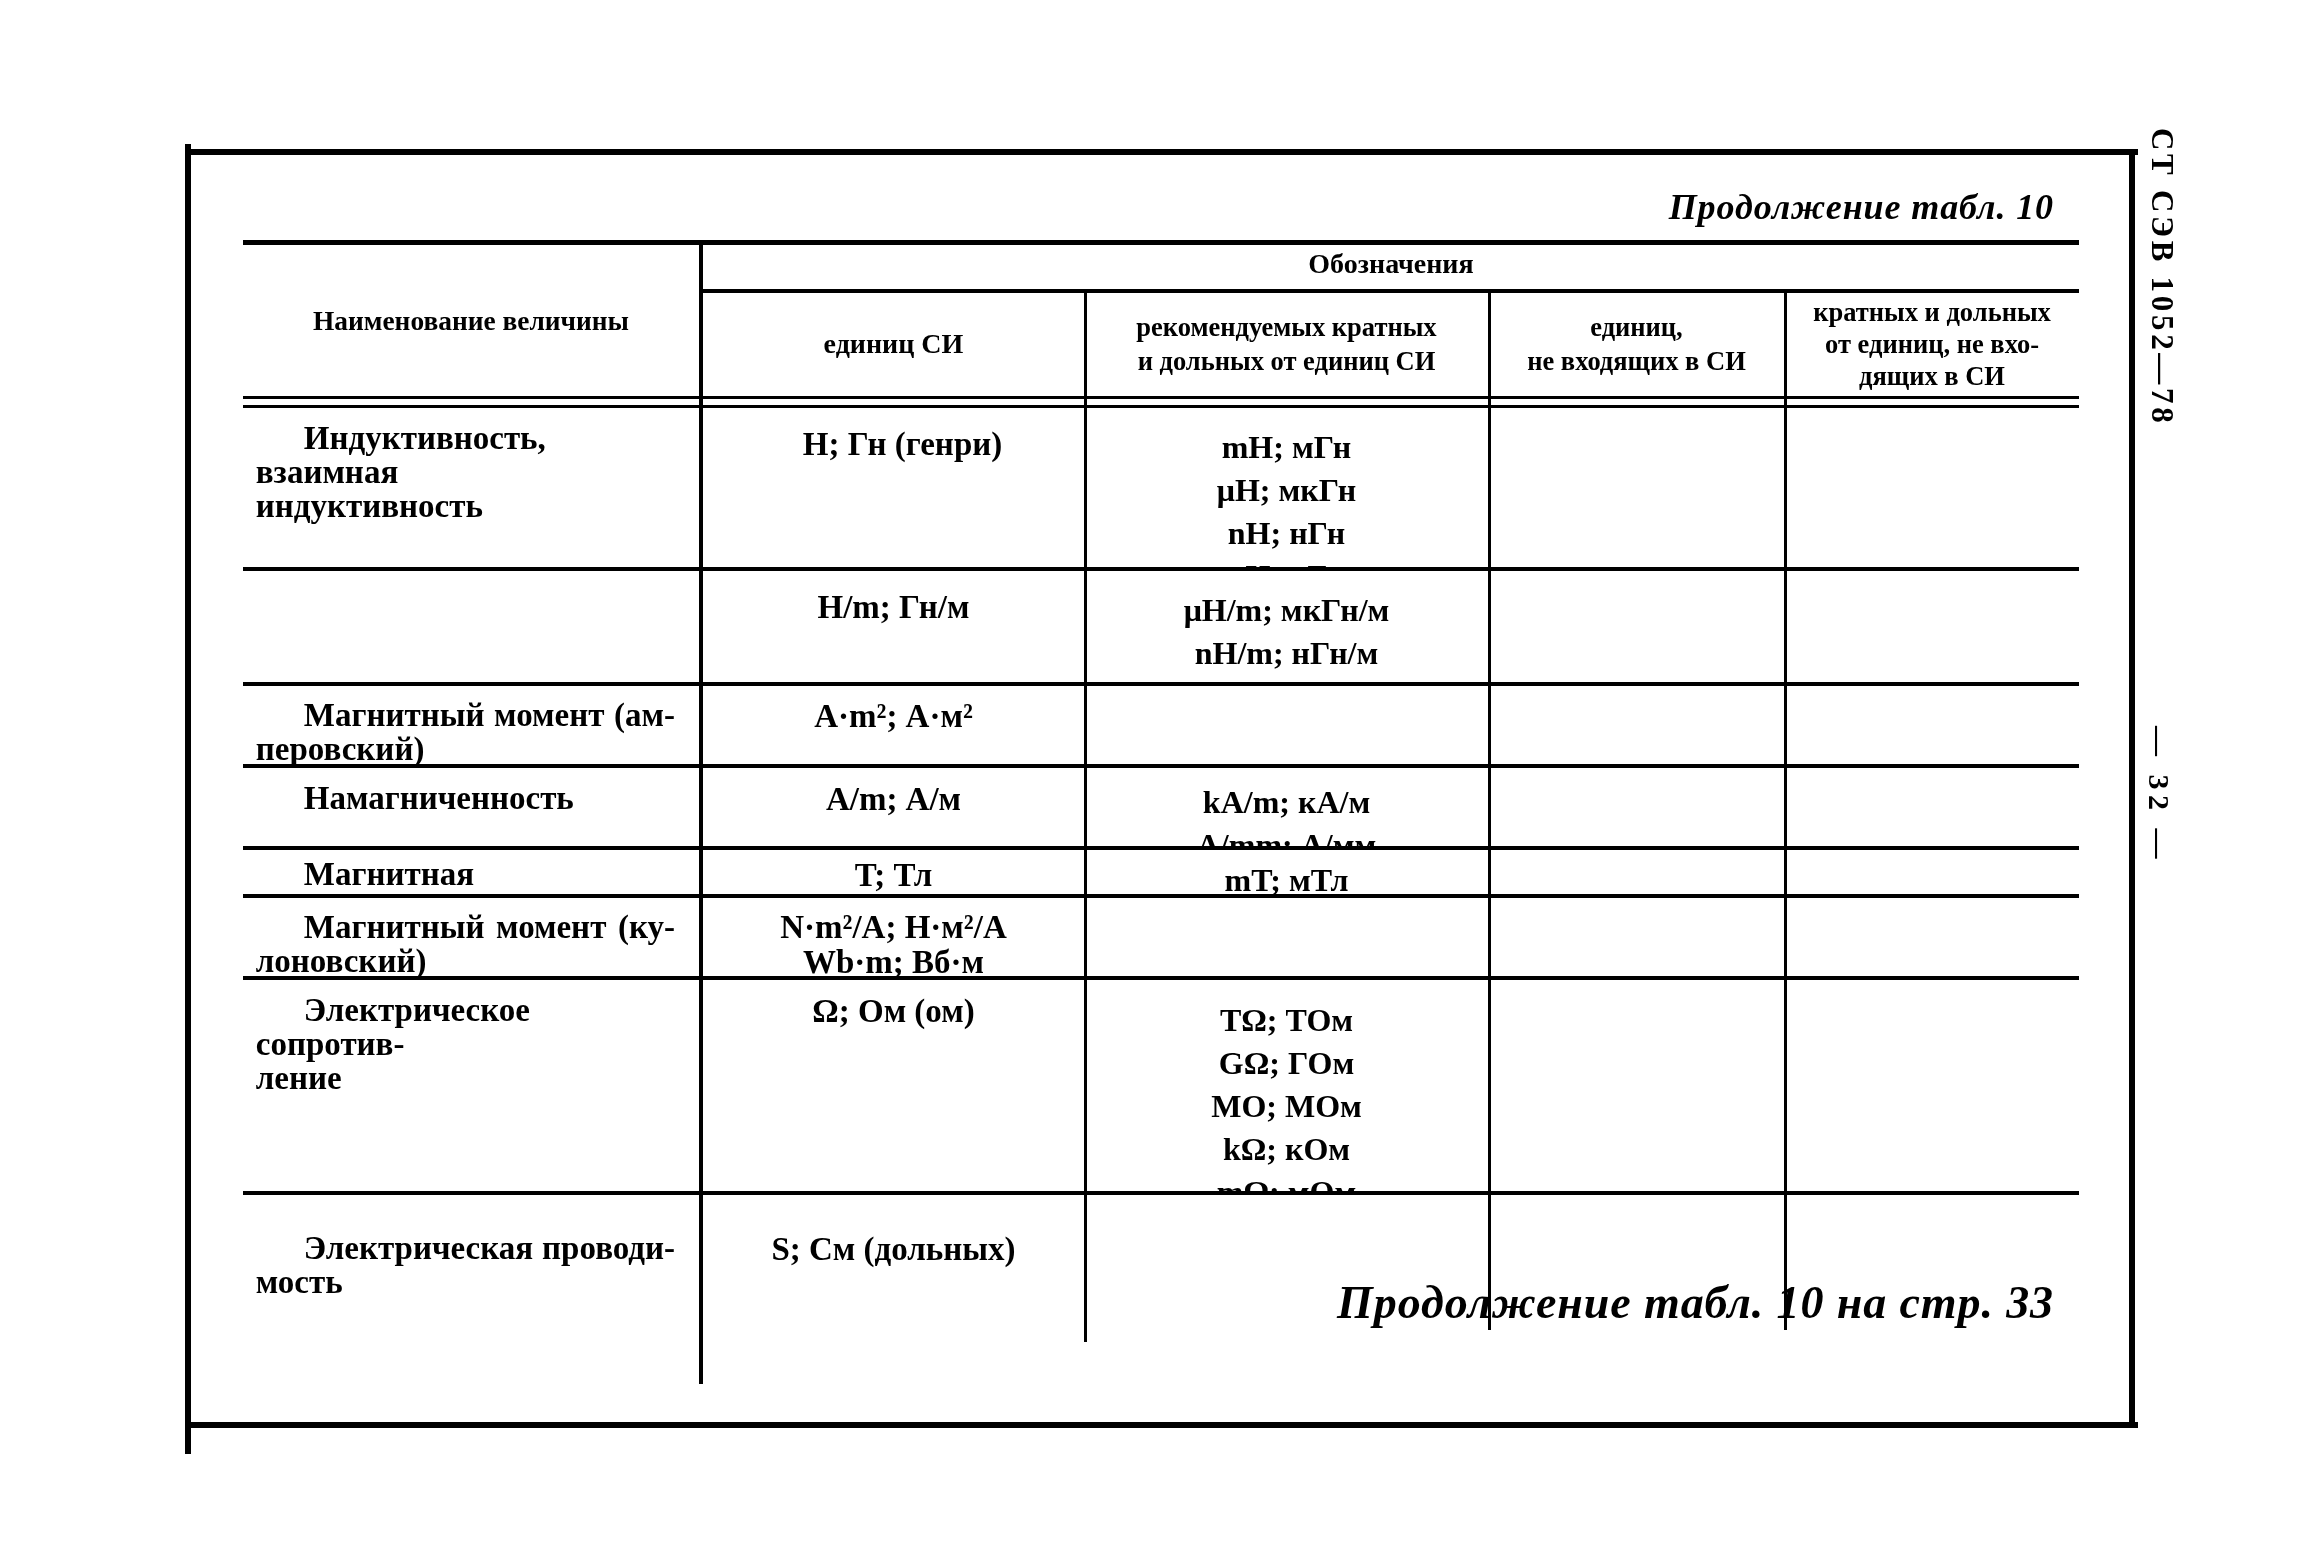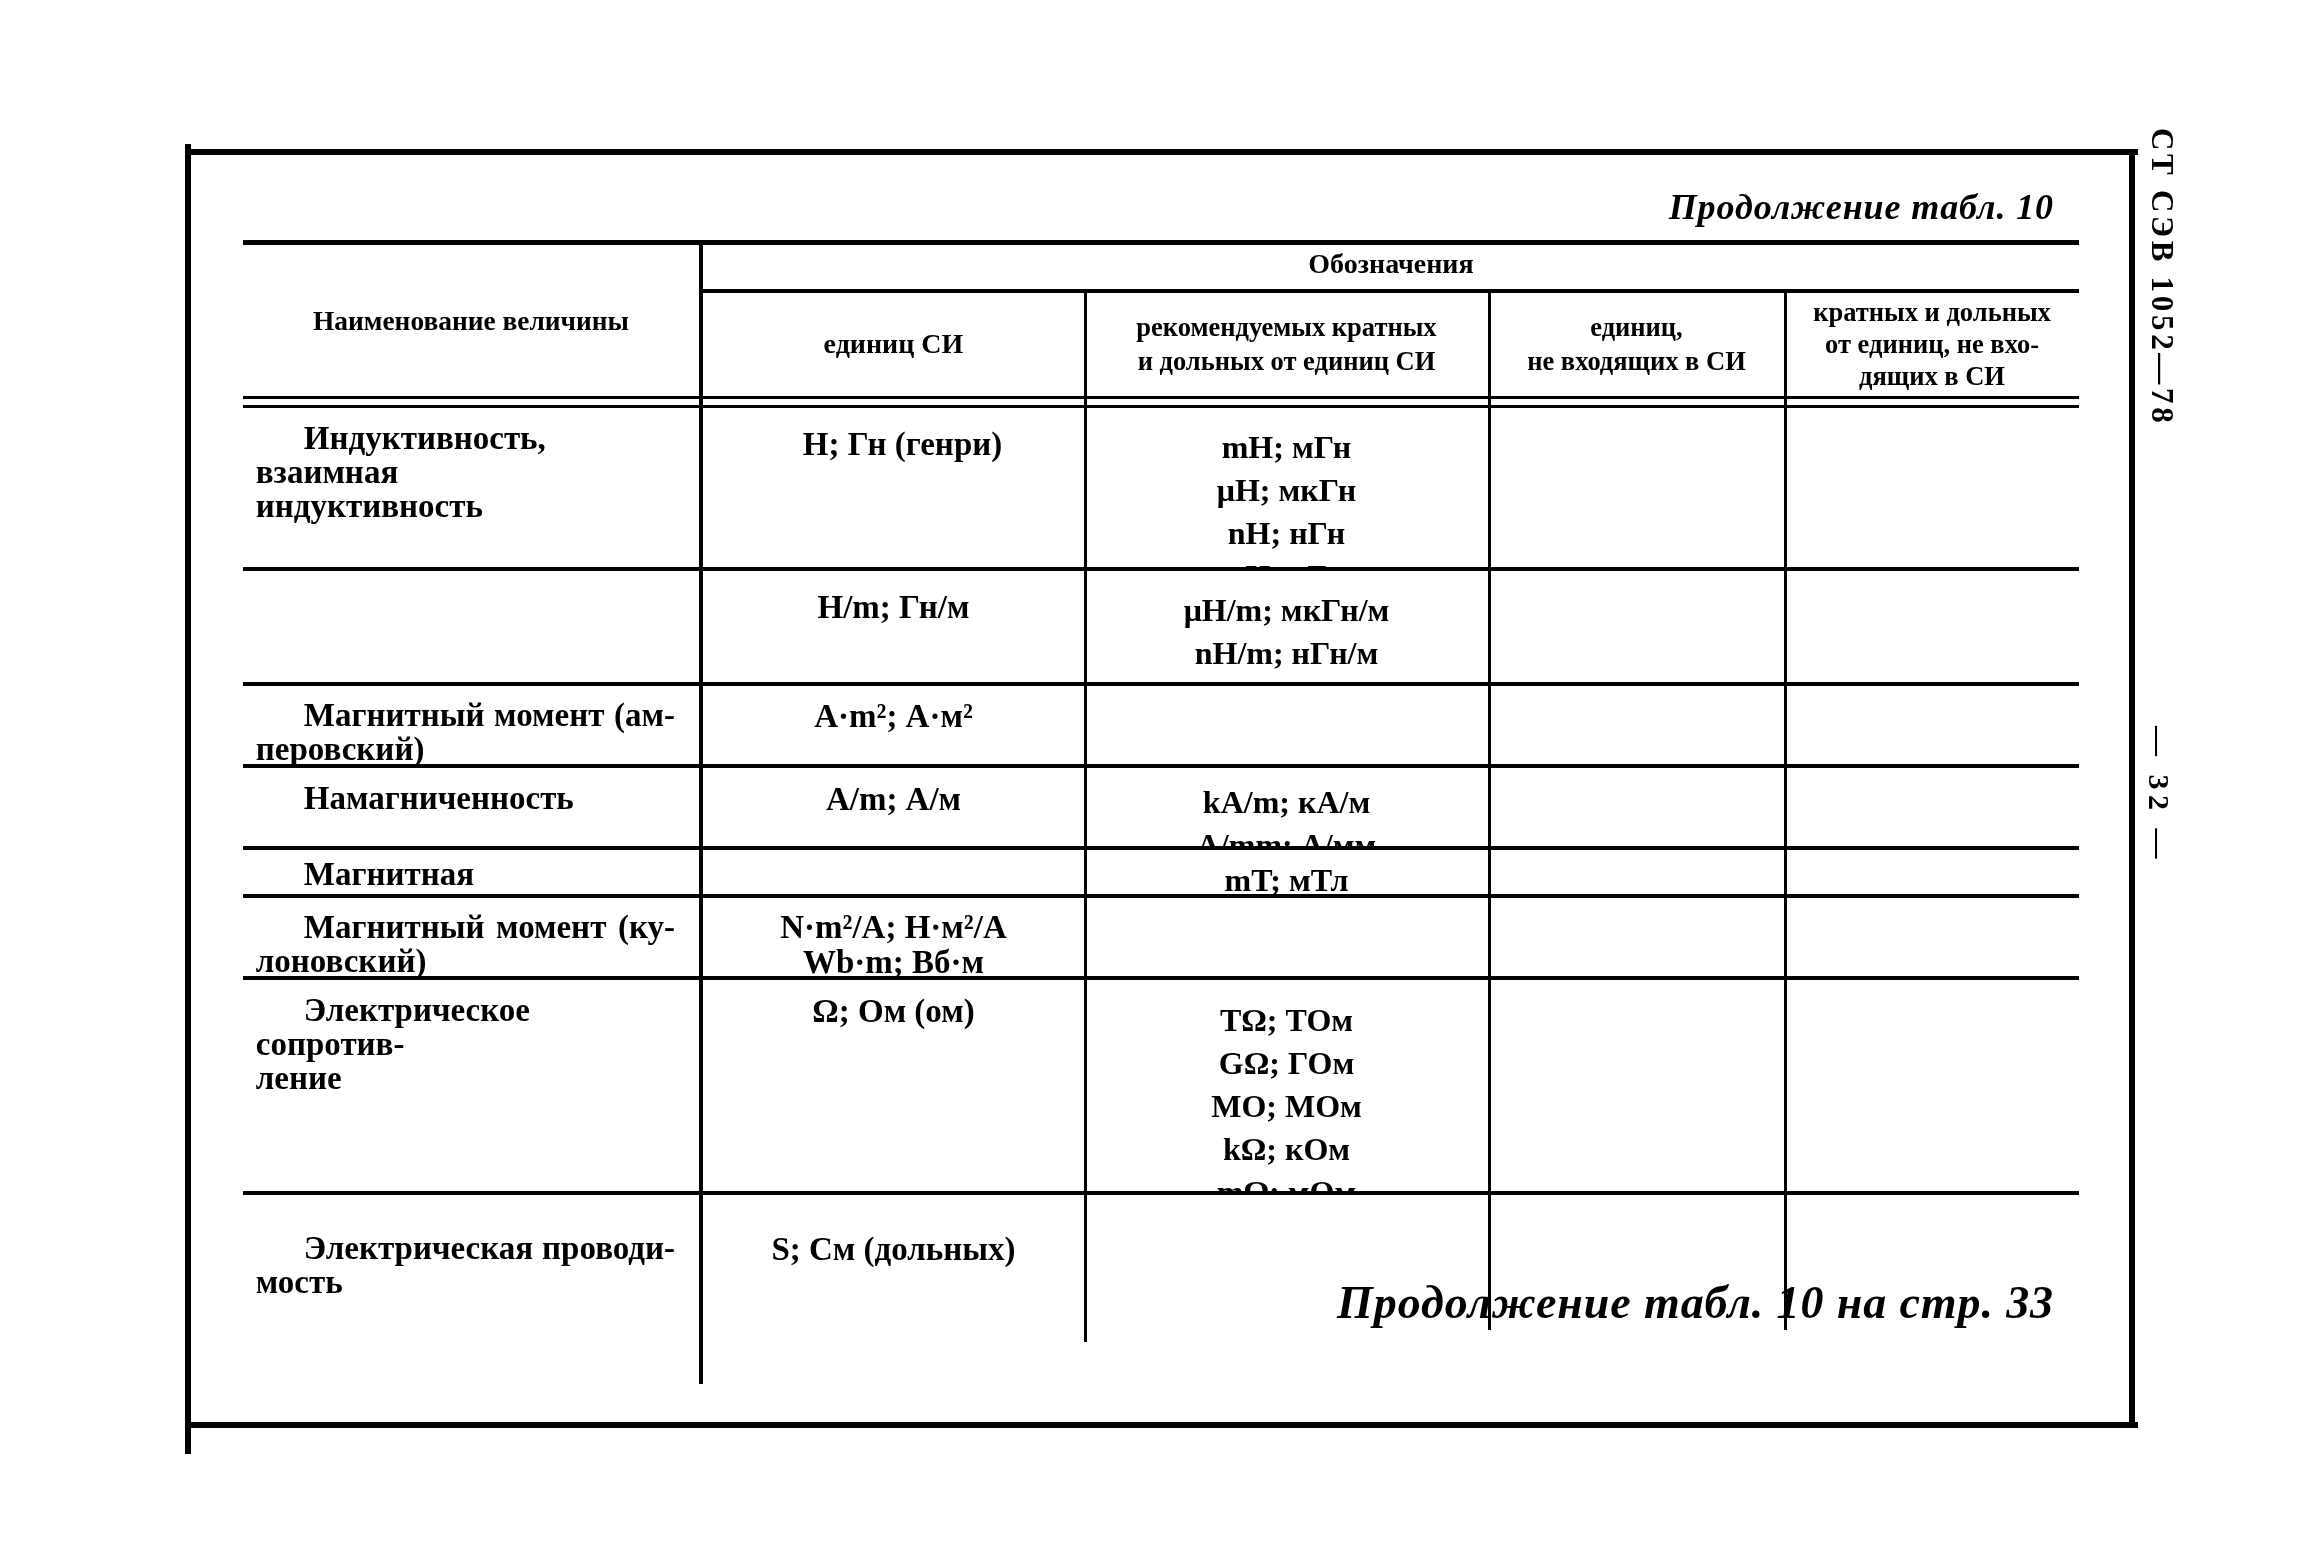--- a/index.html
+++ b/index.html
@@ -101,20 +101,21 @@
 перовский)</div>
   <div class="cell cell-units ml" style="left:703px;top:685px;width:381px;height:79px;padding-top:12.8px;">A·m²; А·м²</div>
   <div class="cell cell-mult ml" style="left:1086px;top:685px;width:401px;height:79px;"></div>
 
   <div class="cell cell-name ml" style="left:243px;top:768px;width:456px;height:79px;">Намагниченность</div>
   <div class="cell cell-units ml" style="left:703px;top:768px;width:381px;height:79px;padding-top:12.8px;">A/m; А/м</div>
   <div class="cell cell-mult ml" style="left:1086px;top:768px;width:401px;height:79px;padding-top:12.8px;">kA/m; кА/м
 A/mm; А/мм</div>
 
   <div class="cell cell-name ml" style="left:243px;top:850px;width:456px;height:44px;padding-top:7.3px;">Магнитная поляризация</div>
+  <div class="cell cell-units ml" style="left:703px;top:850px;width:381px;height:44px;padding-top:7.3px;">T; Тл</div>
   <div class="cell cell-mult ml" style="left:1086px;top:850px;width:401px;height:44px;padding-top:9.1px;">mT; мТл</div>
 
   <div class="cell cell-name ml" style="left:243px;top:897px;width:456px;height:79px;">Магнитный момент (ку-
 лоновский)</div>
   <div class="cell cell-units ml" style="left:703px;top:897px;width:381px;height:79px;padding-top:12.8px;line-height:35px;">N·m²/A; Н·м²/А
 Wb·m; Вб·м</div>
   <div class="cell cell-mult ml" style="left:1086px;top:897px;width:401px;height:79px;"></div>
 
   <div class="cell cell-name ml" style="left:243px;top:980px;width:456px;height:211px;">Электрическое сопротив-
 ление</div>

